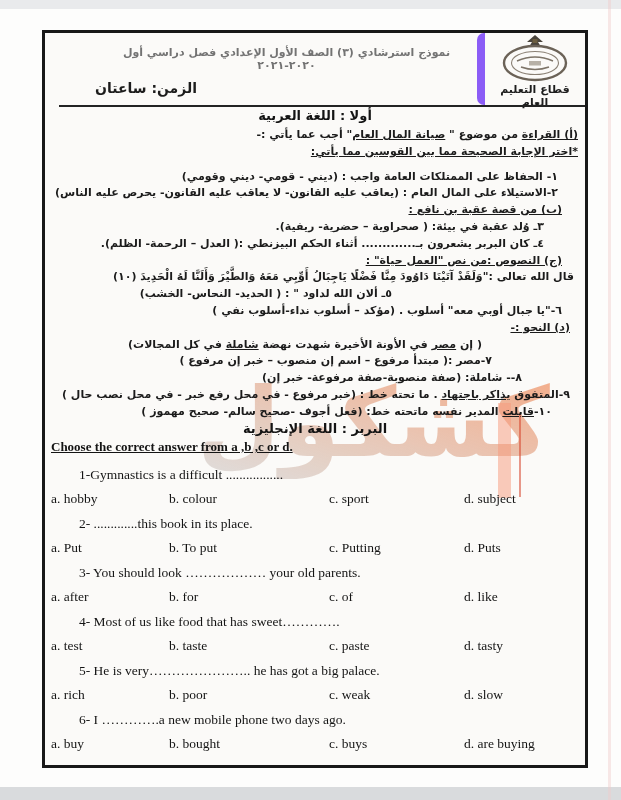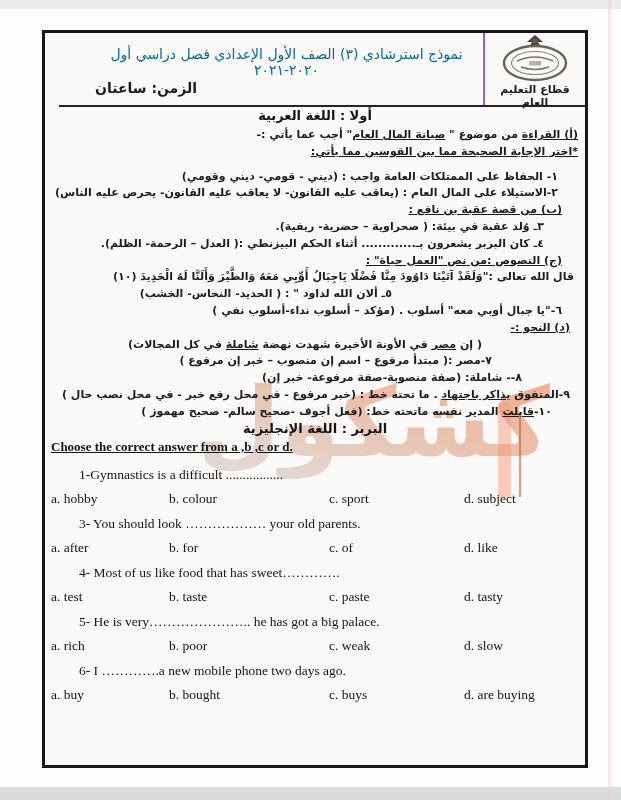--- a/index.html
+++ b/index.html
@@ -5,25 +5,25 @@
   html,body{margin:0;padding:0;}
   body{width:621px;height:800px;background:#fdfdfc;font-family:"DejaVu Sans",sans-serif;}
   .screenshot{position:relative;width:621px;height:800px;overflow:hidden;background:#fdfdfc;}
   .strip-top{position:absolute;left:0;top:0;width:621px;height:9px;background:#e9eaec;}
   .strip-bottom{position:absolute;left:0;top:787px;width:621px;height:13px;background:#d9dbdd;}
   .edge-right{position:absolute;right:10px;top:0;width:3px;height:800px;background:rgba(240,205,205,.45);}
 
   .page{position:absolute;left:42px;top:30px;width:540px;height:732px;border:3px solid #181818;background:#fbfaf8;}
 
   
-  .logo-cell{position:absolute;top:0;right:0;width:100px;height:72px;border-left:2px solid #8b5cf6;}
+  .logo-cell{position:absolute;top:0;right:0;width:100px;height:72px;border-left:8px solid #8b5cf6;border-radius:7px;}
   .seal{position:absolute;top:1px;right:16px;width:68px;height:48px;}
   .sector{position:absolute;top:50px;right:2px;width:96px;text-align:center;font-size:11px;font-weight:bold;color:#1d1d1d;direction:rtl;}
   .header-rule{position:absolute;top:72px;left:14px;right:0;height:2px;background:#232323;}
-  .exam-title{position:absolute;top:13px;right:112px;left:55px;text-align:center;direction:rtl;font-size:14px;font-weight:normal;color:#0369a1;}
+  .exam-title{position:absolute;top:13px;right:112px;left:55px;text-align:center;direction:rtl;font-size:11px;font-weight:bold;color:#737373;}
   .time{position:absolute;top:47px;left:50px;direction:rtl;font-size:14px;font-weight:bold;color:#1c1c1c;}
 
   .sec-title{position:absolute;left:0;right:0;text-align:center;direction:rtl;font-size:13px;font-weight:bold;color:#141414;}
   .sec-title.ar1{top:75px;}
   .sec-title.ar2{top:388px;}
 
   
   .arabic{position:absolute;top:94px;left:4px;right:3px;direction:rtl;font-size:11px;font-weight:bold;line-height:16.8px;color:#1b1b1b;}
   .ar-line{white-space:nowrap;}
   .u{text-decoration:underline;}
@@ -105,20 +105,29 @@
             <div class="eq">
               <div class="qline">1-Gymnastics is a difficult .................</div>
               <div class="opts">
                 <span>a. hobby</span>
                 <span>b. colour</span>
                 <span>c. sport</span>
                 <span>d. subject</span>
               </div>
             </div>
             <div class="eq">
+              <div class="qline">2- .............this book in its place.</div>
+              <div class="opts">
+                <span>a. Put</span>
+                <span>b. To put</span>
+                <span>c. Putting</span>
+                <span>d. Puts</span>
+              </div>
+            </div>
+            <div class="eq">
               <div class="qline">3- You should look ……………… your old parents.</div>
               <div class="opts">
                 <span>a. after</span>
                 <span>b. for</span>
                 <span>c. of</span>
                 <span>d. like</span>
               </div>
             </div>
             <div class="eq">
               <div class="qline">4- Most of us like food that has sweet………….</div>

